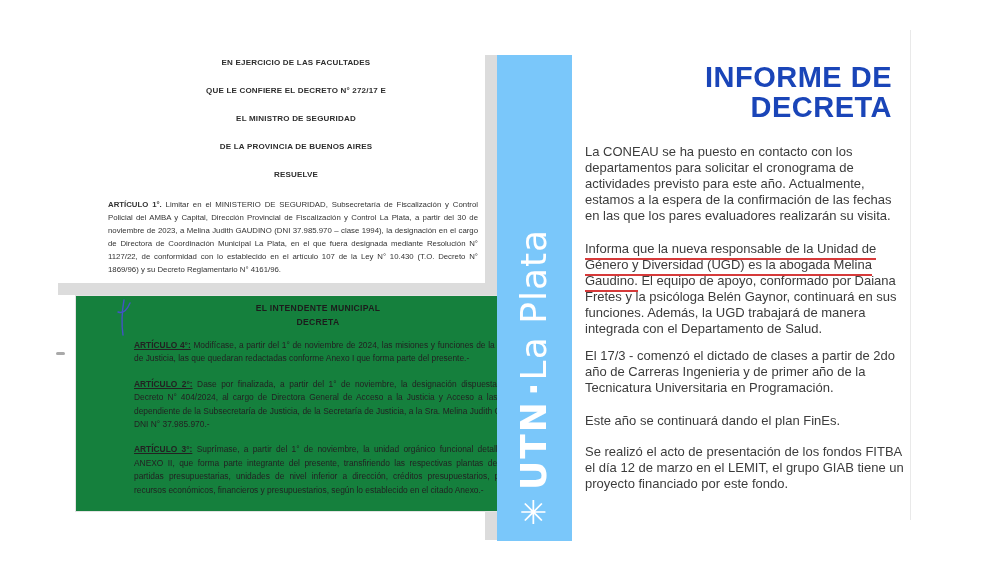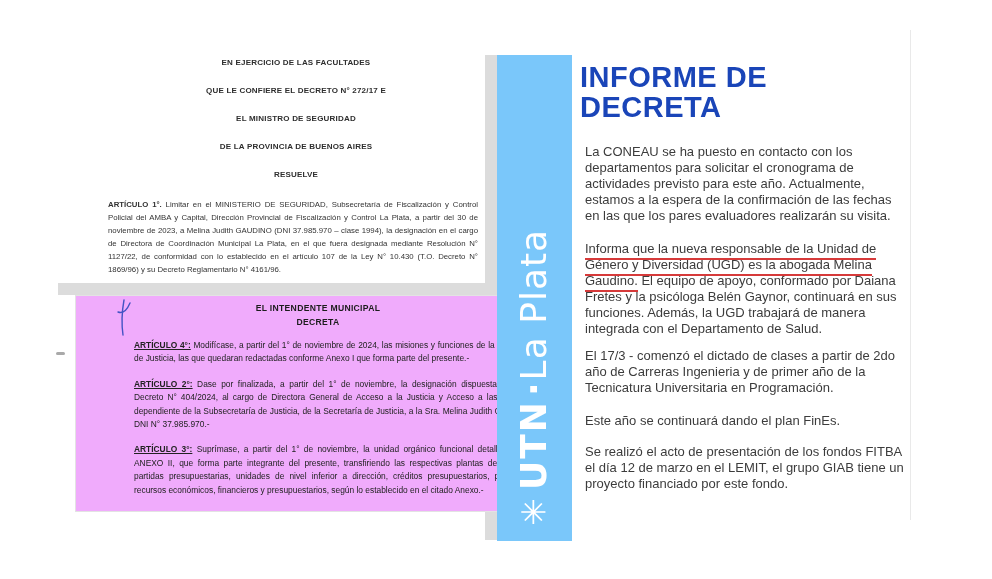--- a/index.html
+++ b/index.html
@@ -13,21 +13,21 @@
   .doc-top-header { margin-top:28px; padding-left:22px; text-align:center; }
   .doc-top-header p { margin:0 0 18px; font-size:8px; font-weight:bold; line-height:10px; color:#2e2e2e; letter-spacing:.2px; }
   .doc-top-article { margin:11px 7px 0 23px; font-size:7.8px; line-height:13px; text-align:justify; color:#333; }
   .doc-top-article .art-label { font-weight:bold; }
 
   
   .doc-gray-band  { position:absolute; left:58px;  top:283px; width:440px; height:12px;  background:#dcdcdc; }
   .doc-edge-strip { position:absolute; left:485px; top:55px;  width:12px;  height:485px; background:#dcdcdc; }
 
   
-  .doc-bottom { position:absolute; left:75px; top:295px; width:486px; height:217px; background:#f0abfc; border:1px solid #e3e3e3; box-sizing:border-box; }
+  .doc-bottom { position:absolute; left:75px; top:295px; width:486px; height:217px; background:#15803d; border:1px solid #e3e3e3; box-sizing:border-box; }
   .doc-bottom-heading { margin-top:7px; text-align:center; }
   .doc-bottom-heading p { margin:0 0 4px; font-size:8.6px; font-weight:bold; line-height:10px; color:#1c1c1c; letter-spacing:.3px; }
   .doc-bottom-articles { margin:12px 24px 0 58px; font-size:8.4px; line-height:13.4px; text-align:justify; color:#222; }
   .doc-bottom-articles p { margin:0 0 12px; }
   .doc-bottom-articles .art-label { font-weight:bold; text-decoration:underline; }
 
   .pen-mark { position:absolute; left:114px; top:297px; }
   .stray-dash { position:absolute; left:56px; top:352px; width:9px; height:3px; background:#a9a9a9; border-radius:2px; }
 
   
@@ -37,21 +37,21 @@
     color:#ffffff; font-family:"DejaVu Sans","Liberation Sans",sans-serif;
     font-size:36px; line-height:73px; white-space:nowrap; padding-top:10px; box-sizing:border-box;
   }
   .band-text .logo  { font-weight:700; font-size:33px; }
   .band-text .utn   { font-weight:800; letter-spacing:2px; margin:2px 0; }
   .band-text .sep   { font-weight:700; margin:2px 0; }
   .band-text .place { font-weight:500; letter-spacing:1px; }
 
   
   .right-divider { position:absolute; left:910px; top:30px; width:1px; height:490px; background:#e9e9e9; }
-  .report-title { position:absolute; left:580px; top:62px; width:312px; text-align:left;
+  .report-title { position:absolute; left:580px; top:62px; width:312px; text-align:right;
                   font-size:29px; font-weight:800; color:#1a45b8; line-height:30px; letter-spacing:.5px; }
   .report-body { position:absolute; left:585px; top:144px; width:322px; text-align:left;
                  font-size:13px; line-height:16px; color:#3c3c3c; }
   .report-body p { margin:0 0 17px; }
   .report-body p.tight { margin-bottom:11px; }
   .report-body p.wide  { margin-bottom:15px; }
   .red-underline { border-bottom:2px solid #84cc16; padding-bottom:1.5px; }
 </style>
 </head>
 <body>

